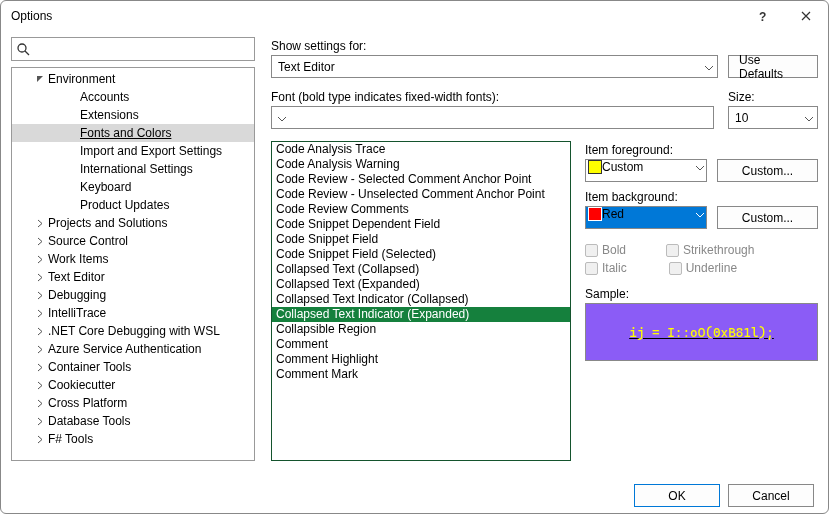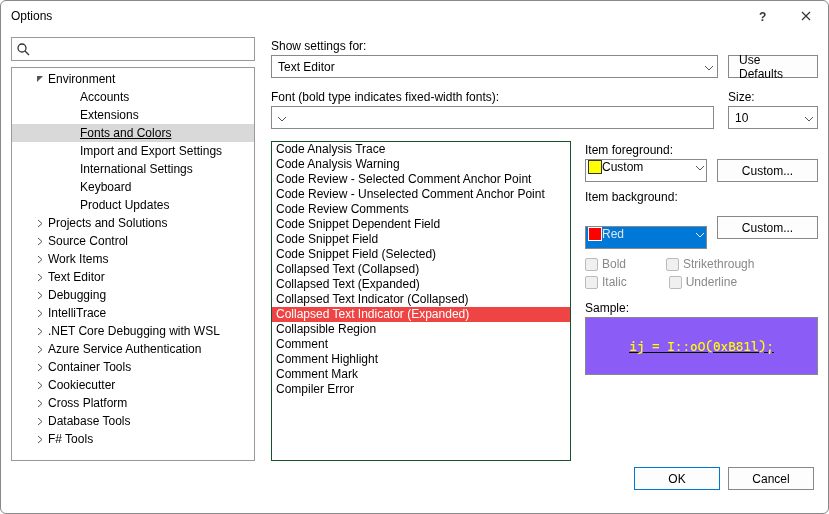--- a/index.html
+++ b/index.html
@@ -29,32 +29,32 @@
   .select { height: 23px; border: 1px solid #888; display: flex; align-items: center; padding: 0 4px 0 6px; background: #fff; }
   .select .val { flex: 1; }
   .select .chev { color: #555; }
   .btn-std { height: 23px; border: 1px solid #888; background: #fdfdfd; display: inline-flex; align-items: center; justify-content: center; padding: 0 10px; min-width: 86px; cursor: default; }
   .btn-default { border-color: #0078d7; }
 
   .cols { display: flex; gap: 14px; flex: 1; }
   .col-list { width: 300px; display: flex; flex-direction: column; }
   .listbox { border: 1px solid #14532d; flex: 1; overflow-y: auto; overflow-x:auto; position: relative; }
   .listbox .it { height: 15px; padding: 0 4px; white-space: nowrap; cursor: default; line-height:15px;}
-  .listbox .it.sel { background: #ef4444; color: #fff; }
+  .listbox .it.sel { background: #15803d; color: #fff; }
   .col-props { flex: 1; }
   .color-select { height: 23px; border: 1px solid #888; display: flex; align-items: flex-start; padding: 0 2px 0 2px; gap: 0; }
   .swatch { width: 14px; height: 14px; border: 1px solid #333; }
   .color-select .val { flex: 1; }
-  .color-select.bg-sel { background: #0078d7; color: #e5e5e5; margin-top: 20px; }
+  .color-select.bg-sel { background: #0078d7; color: #000000; }
   .chklabel { display: flex; align-items: center; gap: 4px; color: #888; }
   .chkbox { width: 13px; height: 13px; border: 1px solid #bbb; border-radius: 2px; background: #f0f0f0; }
   .sample-box { border: 1px solid #888; background: #8b5cf6; height: 58px; display: flex; align-items: center; justify-content: center; margin-top: 2px; text-decoration: underline; }
   .sample-box .code { font-family: "Cascadia Mono","Consolas",monospace; color: #ffff00; font-size: 13px; }
 
-  .footer { height: 40px; display: flex; justify-content: flex-end; align-items: flex-start; gap: 8px; padding: 0 14px; }
+  .footer { height: 40px; display: flex; justify-content: flex-end; align-items: flex-end; gap: 8px; padding: 0 14px; }
 
   
   .tree::-webkit-scrollbar, .listbox::-webkit-scrollbar { width: 16px; height:16px;}
   .tree::-webkit-scrollbar-thumb, .listbox::-webkit-scrollbar-thumb { background: #c2c2c2; border: 4px solid #fff; }
   .listbox::-webkit-scrollbar-track { background:#fff;}
 </style>
 </head>
 <body>
 
 <div class="titlebar">
@@ -267,21 +267,20 @@
             <div class="it">Code Snippet Field</div>
             <div class="it">Code Snippet Field (Selected)</div>
             <div class="it">Collapsed Text (Collapsed)</div>
             <div class="it">Collapsed Text (Expanded)</div>
             <div class="it">Collapsed Text Indicator (Collapsed)</div>
             <div class="it sel">Collapsed Text Indicator (Expanded)</div>
             <div class="it">Collapsible Region</div>
             <div class="it">Comment</div>
             <div class="it">Comment Highlight</div>
             <div class="it">Comment Mark</div>
-            <div class="it">Compiler Error</div>
           </div>
       </div>
       <div class="col-props">
         <div class="lbl">Item foreground:</div>
         <div class="row">
           <div class="color-select" style="width:122px">
             <span class="swatch" id="fgSwatch" style="background: rgb(255, 255, 0);"></span>
             <span class="val">Custom</span>
             <span class="chev"><svg width="8" height="5">
                   <path d="M0 0 L4 4 L8 0" stroke="#555" fill="none"></path>
@@ -295,21 +294,21 @@
           <div class="color-select bg-sel" style="width:122px">
             <span class="swatch" id="bgSwatch" style="border-color: rgb(255, 255, 255); background: rgb(255, 0, 0);"></span>
             <span class="val">Red</span>
             <span class="chev"><svg width="8" height="5">
                   <path d="M0 0 L4 4 L8 0" stroke="#fff" fill="none"></path>
                 </svg></span>
           </div>
           <div class="btn-std" style="flex:1">Custom...</div>
         </div>
 
-        <div class="row" style="margin-top:8px;gap:40px">
+        <div class="row" style="margin-top:14px;gap:40px">
           <div class="chklabel">
               <span class="chkbox"></span>
               <span>Bold</span>
             </div>
           <div class="chklabel">
               <span class="chkbox"></span>
               <span>Strikethrough</span>
             </div>
         </div>
         <div class="row" style="margin-top:2px;gap:40px">

